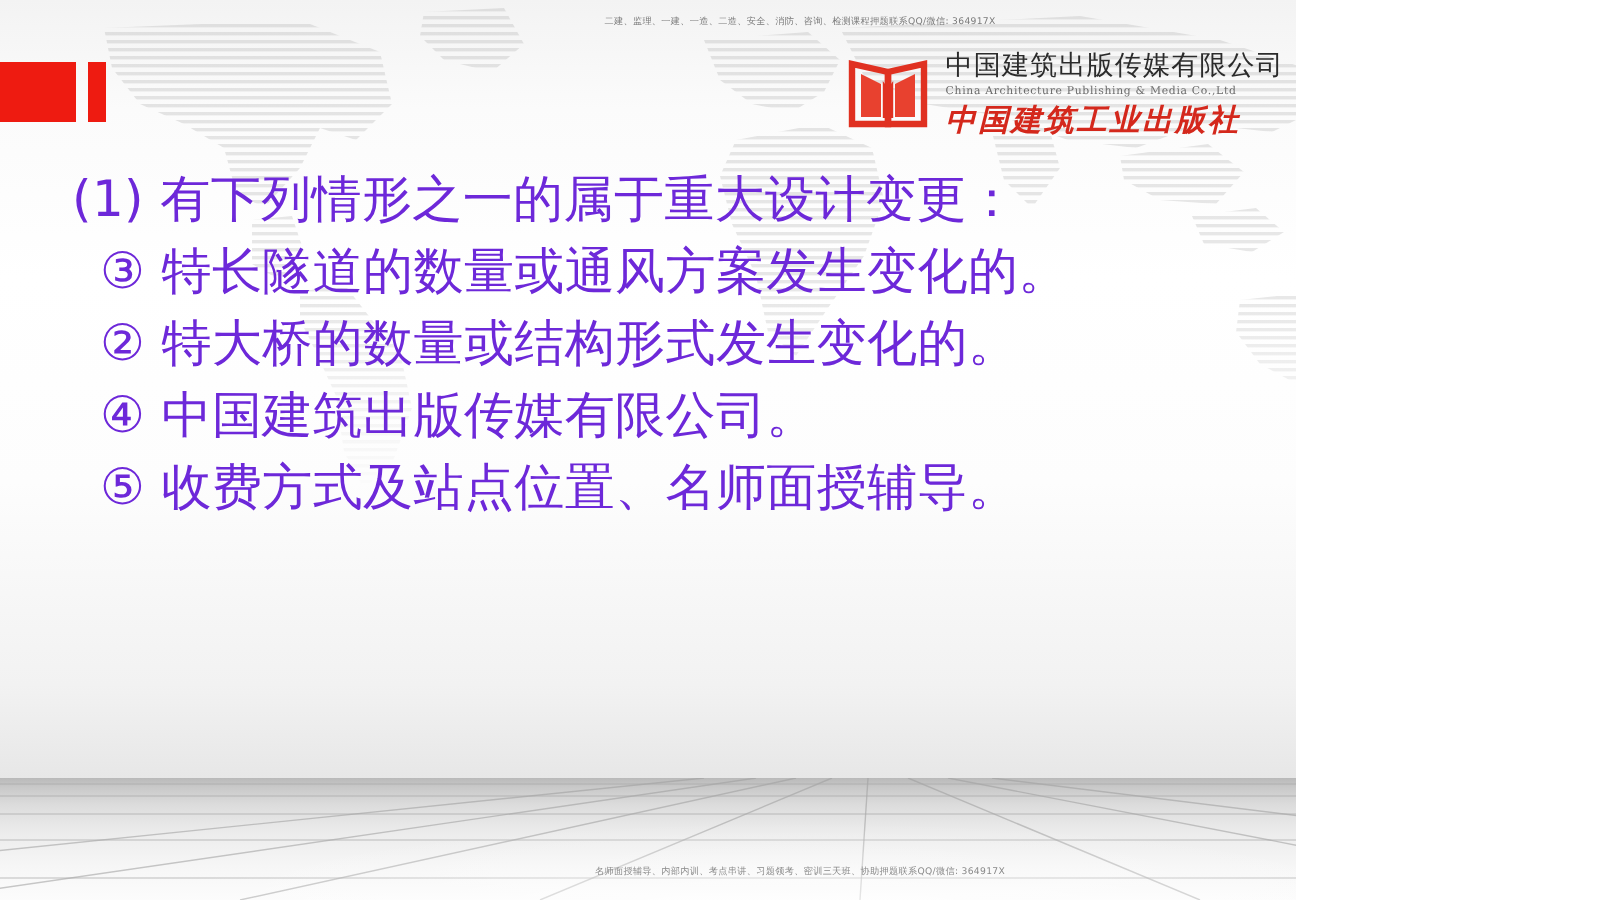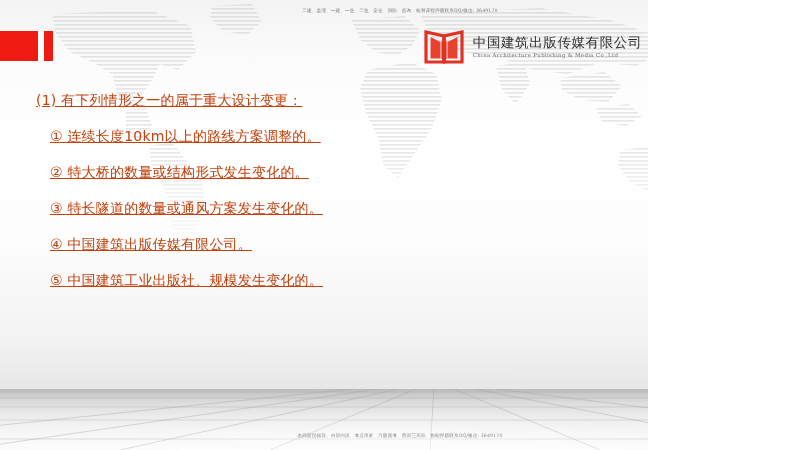--- a/index.html
+++ b/index.html
@@ -133,26 +133,25 @@
 
   
   .content {
     position: absolute;
     left: 36px;
     top: 82px;
     width: 700px;
   }
   .line {
     font-family: "DejaVu Sans", "Liberation Sans", sans-serif;
-    font-size: 14px;
-    color: #c2410c;
+    font-size: 25px;
+    color: #6d28d9;
     line-height: 36px;
     white-space: nowrap;
     letter-spacing: .2px;
-    text-decoration: underline;
   }
   .line.indent { padding-left: 14px; }
 
   
   .wm {
     position: absolute;
     width: 800px;
     text-align: center;
     font-family: "DejaVu Sans", "Liberation Sans", sans-serif;
     font-size: 4.6px;
@@ -232,30 +231,30 @@
         <g fill="#e8412f">
           <path d="M8.5,11 L18.5,16 L18.5,32.5 L8.5,32.5 Z"></path>
           <path d="M35.5,11 L25.5,16 L25.5,32.5 L35.5,32.5 Z"></path>
         </g>
         <path d="M19.4,14.5 L22,18 L24.6,14.5 L24.6,33 L19.4,33 Z" fill="#e03121"></path>
       </svg>
     </div>
     <div class="logo-text">
       <div class="logo-cn">中国建筑出版传媒有限公司</div>
       <div class="logo-en">China Architecture Publishing &amp; Media Co.,Ltd</div>
+      <div class="logo-red">中国建筑工业出版社</div>
     </div>
   </div>
 
   <div class="content">
     <div class="line">(1) 有下列情形之一的属于重大设计变更：</div>
-    <div class="line indent">① 连续长度10km以上的路线方案调整的。</div>
+    <div class="line indent">③ 特长隧道的数量或通风方案发生变化的。</div>
     <div class="line indent">② 特大桥的数量或结构形式发生变化的。</div>
-    <div class="line indent">③ 特长隧道的数量或通风方案发生变化的。</div>
     <div class="line indent">④ 中国建筑出版传媒有限公司。</div>
-    <div class="line indent">⑤ 中国建筑工业出版社、规模发生变化的。</div>
+    <div class="line indent">⑤ 收费方式及站点位置、名师面授辅导。</div>
   </div>
 
   <div class="horizon"></div>
   <div class="floor">
     <svg viewBox="0 0 800 61" preserveAspectRatio="none" aria-hidden="true">
       <g stroke="#9d9d9d" stroke-width="0.7" fill="none" opacity="0.55">
 
         <line x1="-240" y1="61" x2="352" y2="0"></line>
         <line x1="-40" y1="61" x2="378" y2="0"></line>
         <line x1="120" y1="61" x2="398" y2="0"></line>

